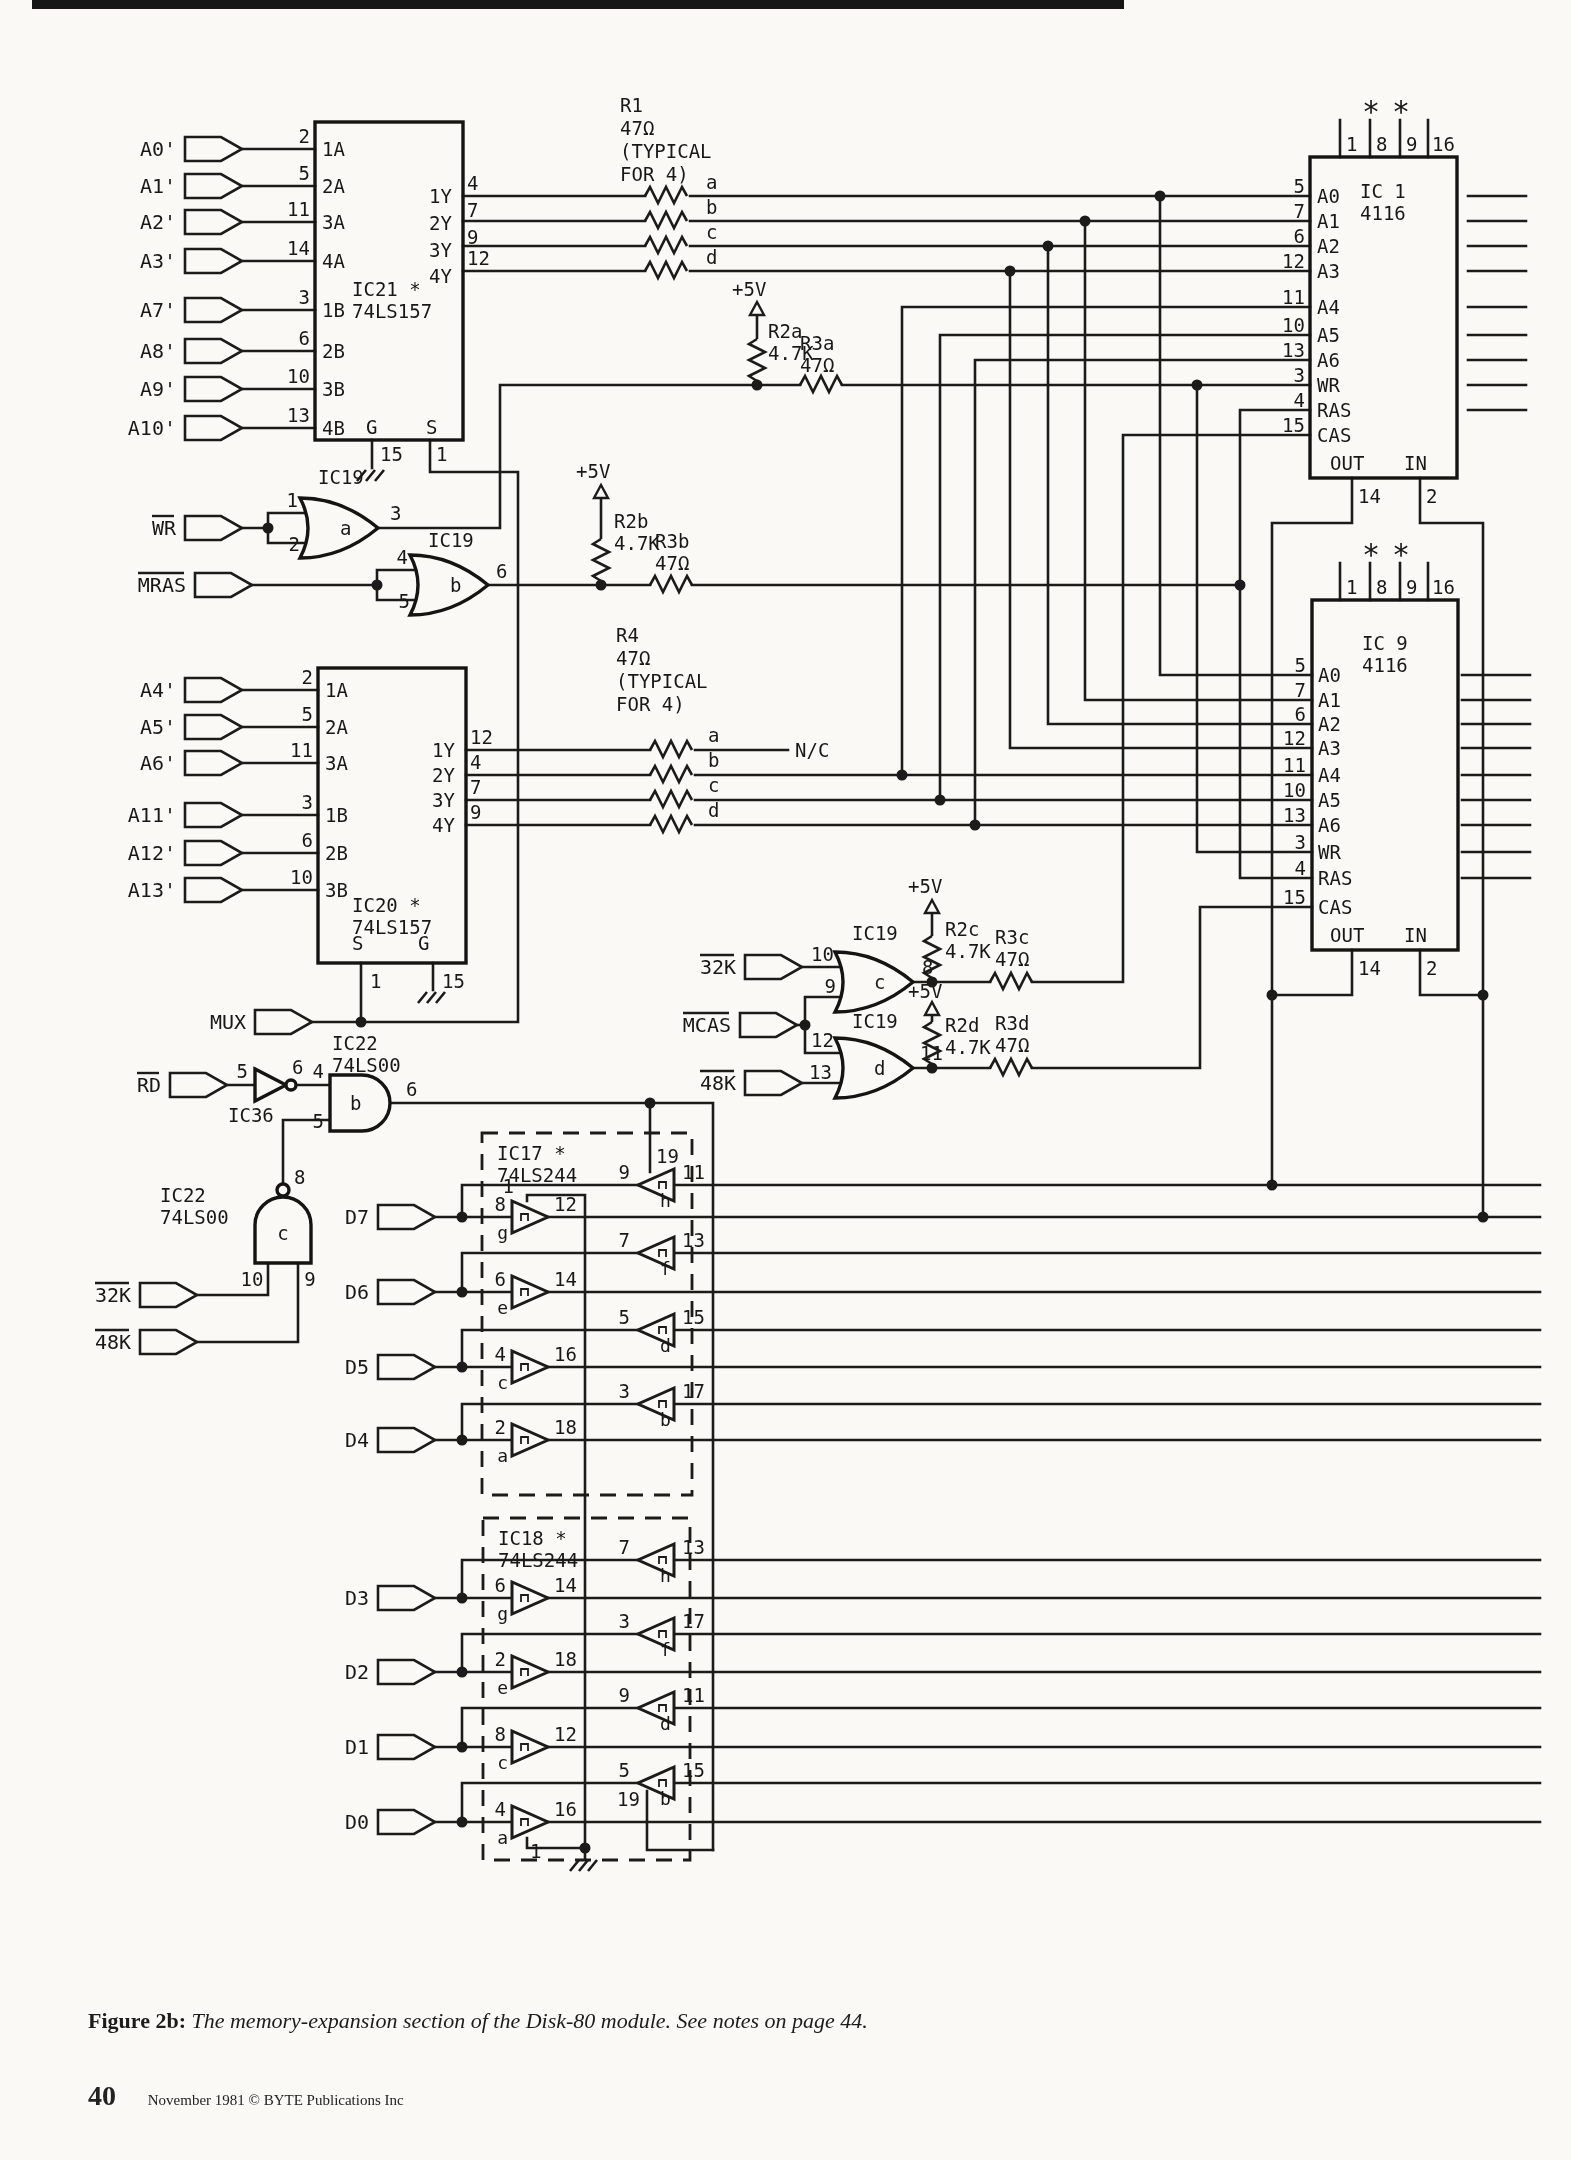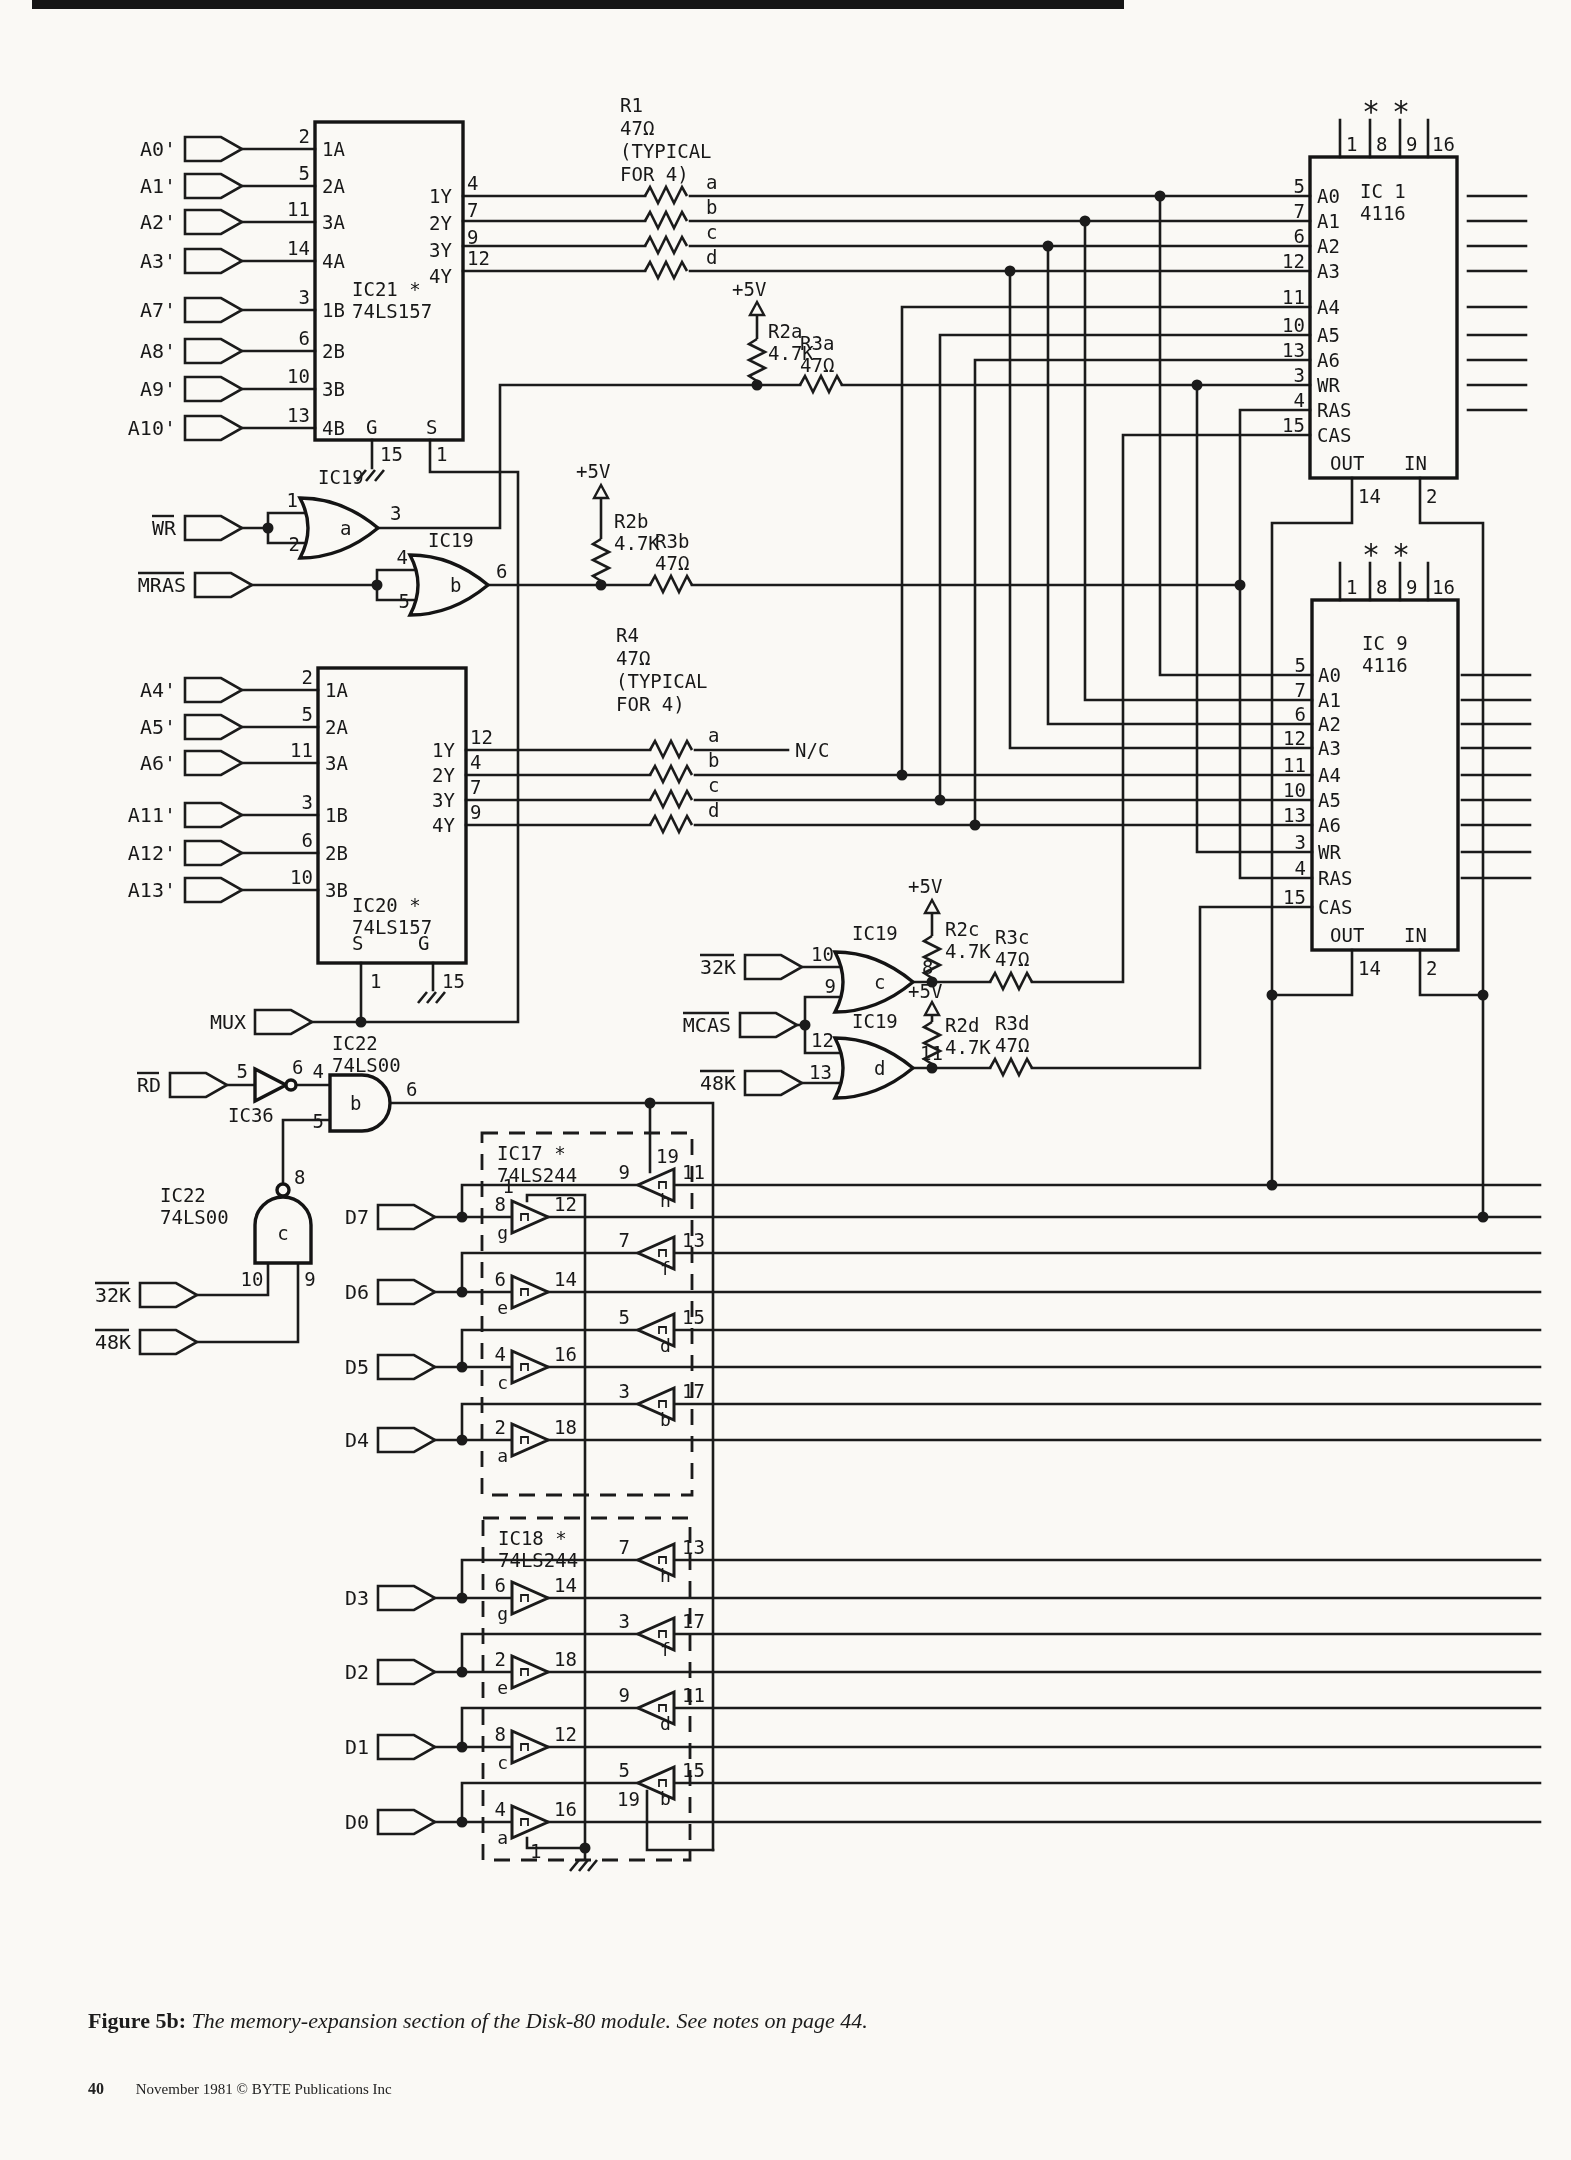--- a/index.html
+++ b/index.html
@@ -8,21 +8,21 @@
   svg{position:absolute;left:0;top:0;}
   svg text{fill:#181818;}
   .wire{stroke:#1b1b1b;stroke-width:2.6;fill:none;stroke-linecap:square;}
   .box{stroke:#141414;stroke-width:3.4;fill:none;}
   .dashedbox{stroke:#1b1b1b;stroke-width:2.8;fill:none;stroke-dasharray:16 11;}
   .gate{stroke:#141414;stroke-width:3.4;fill:#faf9f5;}
   .caption{position:absolute;left:88px;top:2008px;font-family:"Liberation Serif",serif;font-size:22px;color:#1c1c1c;white-space:nowrap;}
   .caption b{font-weight:bold;}
   .caption i{font-style:italic;}
   .footer{position:absolute;left:88px;top:2080px;font-family:"Liberation Serif",serif;font-size:15px;color:#222;white-space:nowrap;}
-  .footer b{font-size:16px;font-weight:bold;margin-right:28px;}
+  .footer b{font-size:28px;font-weight:bold;margin-right:28px;}
 </style>
 </head>
 <body>
 
 <div id="stage">
   <svg id="schematic-svg" width="1571" height="2160" viewBox="0 0 1571 2160" xmlns="http://www.w3.org/2000/svg">
 
     <rect x="32" y="0" width="1092" height="9" fill="#161616"></rect>
 
     <g>
@@ -510,20 +510,20 @@
         <circle cx="462" cy="1822" r="5.5" fill="#1b1b1b"></circle>
         <circle cx="1272" cy="1185" r="5.5" fill="#1b1b1b"></circle>
         <circle cx="1483" cy="1217" r="5.5" fill="#1b1b1b"></circle>
         <circle cx="1272" cy="995" r="5.5" fill="#1b1b1b"></circle>
         <circle cx="1483" cy="995" r="5.5" fill="#1b1b1b"></circle>
         <circle cx="585" cy="1848" r="5.5" fill="#1b1b1b"></circle>
       </g>
   </svg>
 
   <div class="caption">
-    <b>Figure 5b:</b>
+    <b>Figure 2b:</b>
     <i style="">The memory-expansion section of the Disk-80 module. See notes on page 44.</i>
   </div>
   <div class="footer">
     <b>40</b>
     <span>November 1981 © BYTE Publications Inc</span>
   </div>
 </div>
 
 </body></html>

